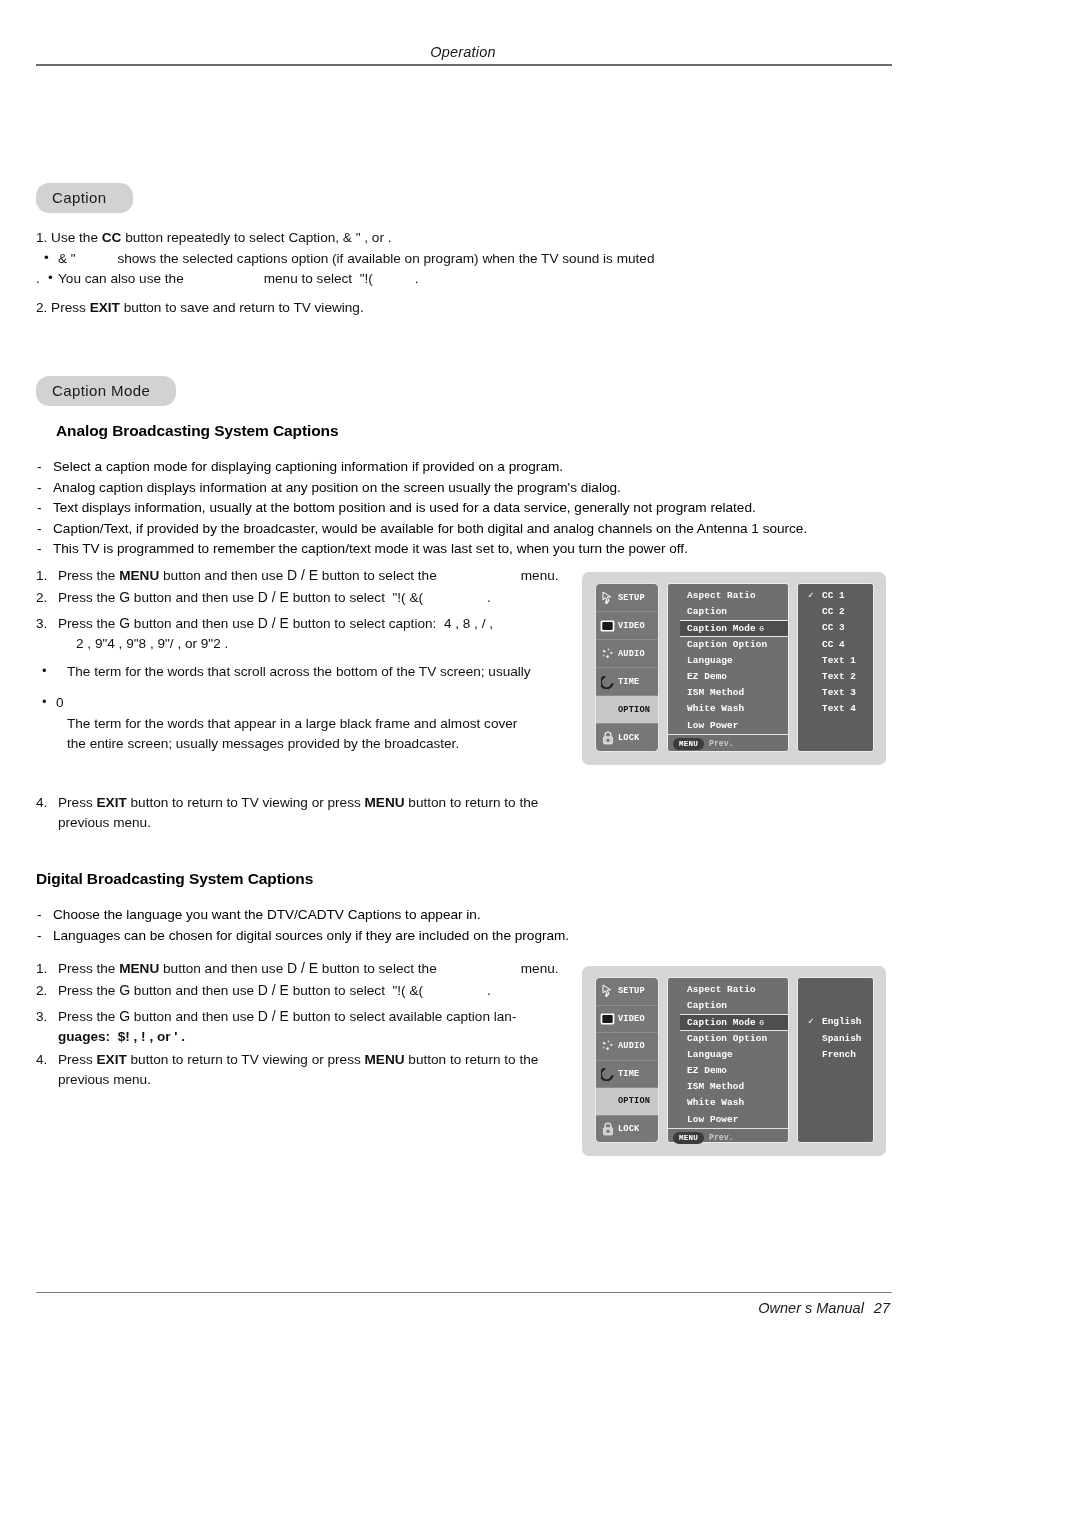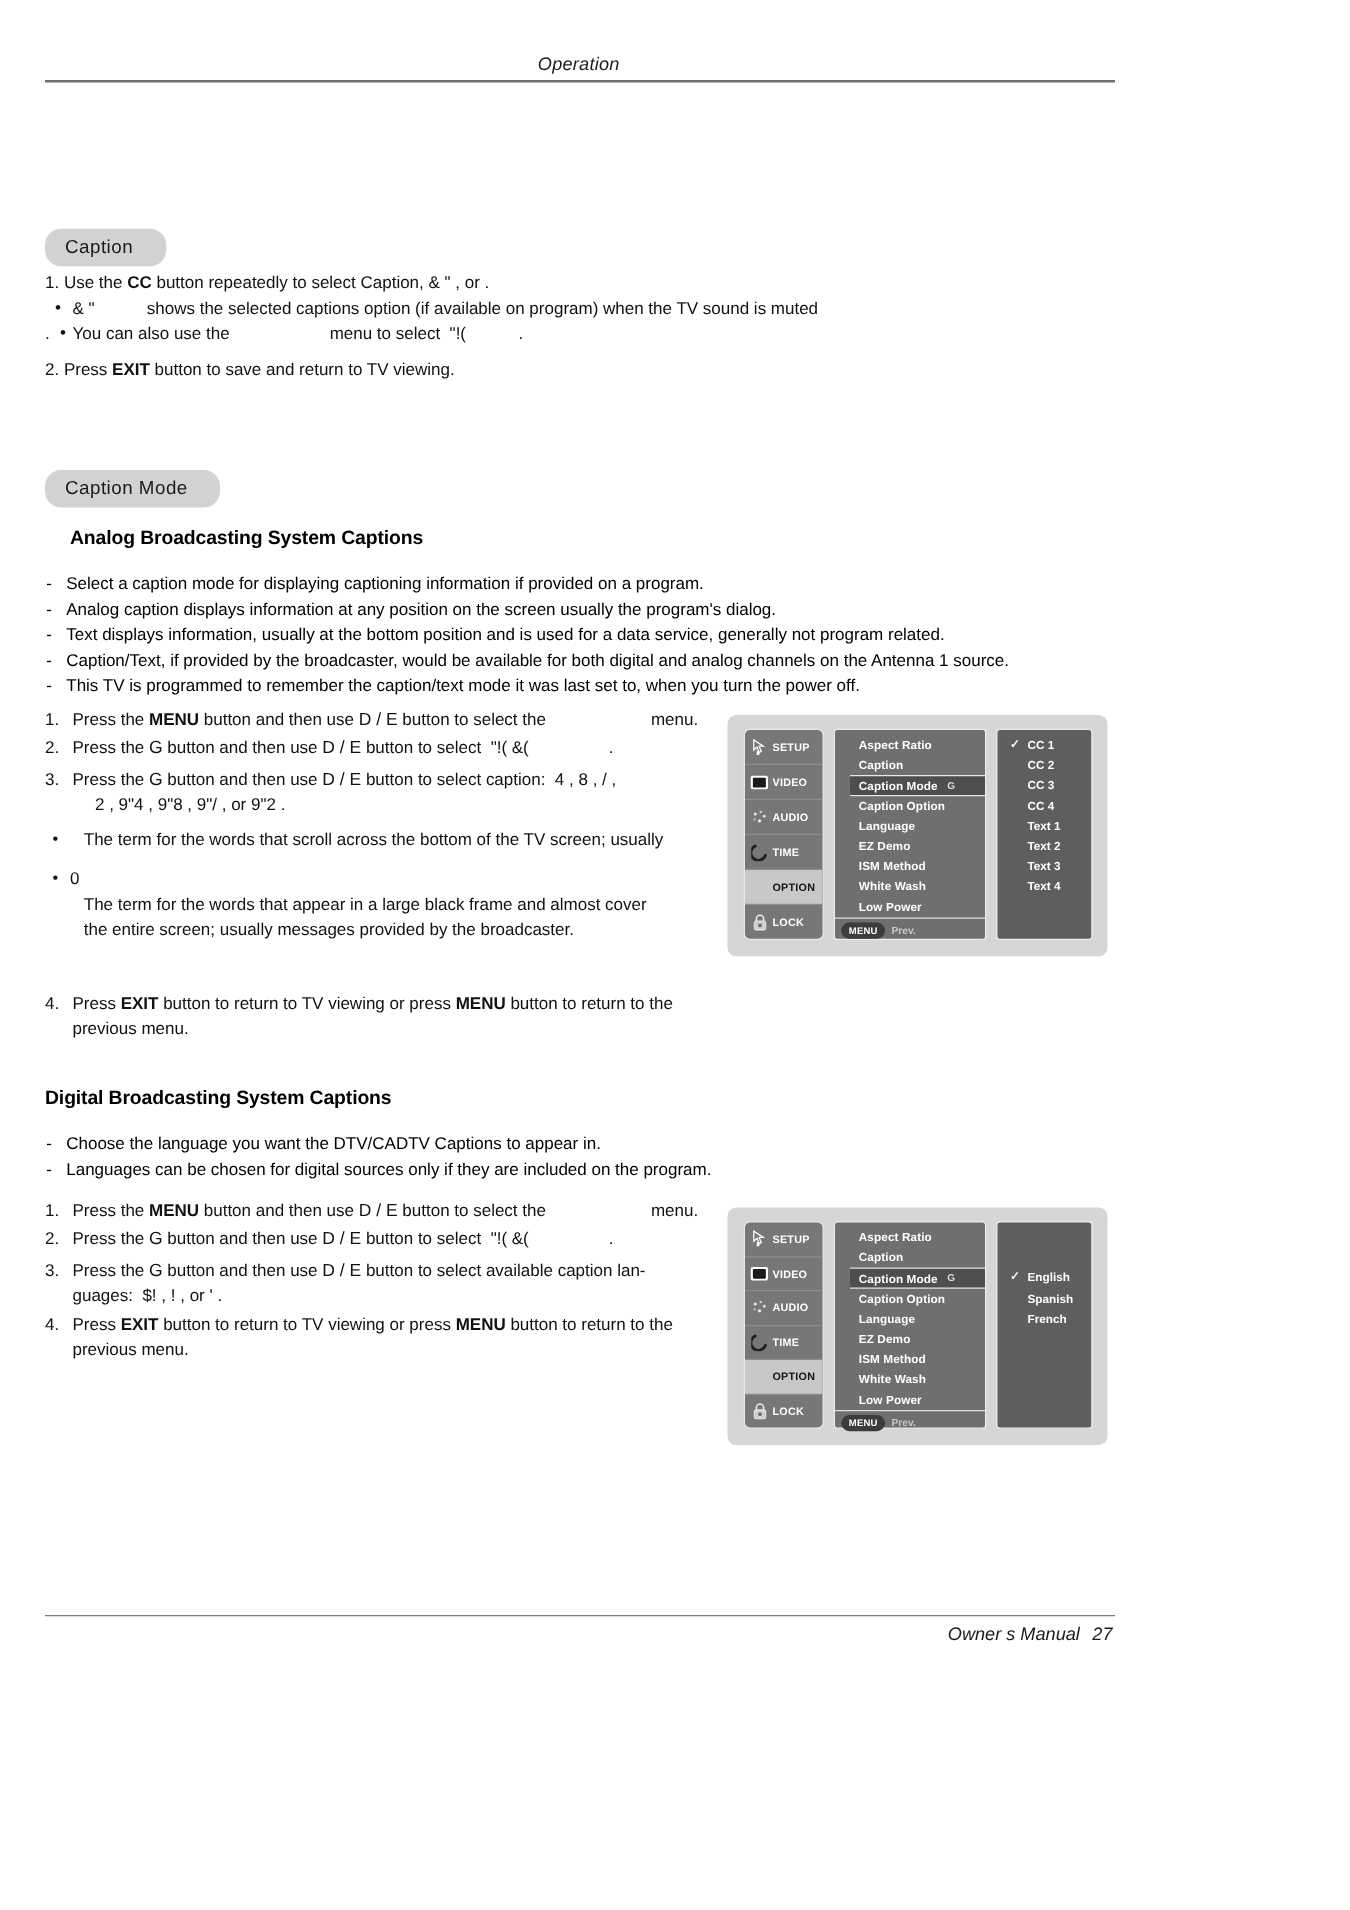--- a/index.html
+++ b/index.html
@@ -121,20 +121,21 @@
 
   
   .osd {
     position: absolute;
     background: #d6d6d6;
     border-radius: 7px;
     box-sizing: border-box;
     padding: 11px 12px 13px 13px;
     display: flex;
     gap: 8px;
+    font-family: Liberation Mono, monospace;
   }
   .osd-rail {
     width: 62px;
     background: #777777;
     border: 1.5px solid #e8e8e8;
     border-radius: 5px;
     overflow: hidden;
     display: flex;
     flex-direction: column;
   }
@@ -258,21 +259,21 @@
 
 <div class="page-header">
   <div class="hdr-text">Operation</div>
   <div class="hdr-rule"></div>
 </div>
 
 <div style="position:absolute;left:36px;top:183px;">
   <span class="pill">Caption</span>
 </div>
 
-<div style="position:absolute;left:36px;top:216px;width:720px;" class="body-txt">
+<div style="position:absolute;left:36px;top:228px;width:720px;" class="body-txt">
   <div style="white-space:nowrap;">
     <span>1. Use the </span><span class="b">CC</span><span> button repeatedly to select Caption</span><span class="gl">,    &amp;  "        , or       .</span>
   </div>
   <div style="padding-left:22px;position:relative;margin-top:1px;">
     <span style="position:absolute;left:8px;top:-1px;">•</span>
     <span class="gl">&amp;  "</span>
     <span style="display:inline-block;width:38px;"></span><span>shows the selected captions option (if available on program) when the TV sound is muted</span>
   </div>
   <div style="position:relative;margin-top:1px;">
     <span style="position:absolute;left:0px;">.</span>
@@ -348,21 +349,21 @@
 <div style="position:absolute;left:36px;top:959px;width:545px;" class="body-txt">
   <div style="position:relative;padding-left:22px;white-space:nowrap;">
     <span style="position:absolute;left:0;">1.</span><span>Press the </span><span class="b">MENU</span><span> button and then use </span><span class="key">D  / E</span><span> button to select the</span><span style="display:inline-block;width:84px;"></span><span>menu.</span>
   </div>
   <div style="position:relative;padding-left:22px;margin-top:2px;white-space:nowrap;">
     <span style="position:absolute;left:0;">2.</span><span>Press the </span><span class="key">G</span><span> button and then use </span><span class="key">D  / E</span><span> button to select</span>&nbsp;&nbsp;<span class="gl">"!(  &amp;(</span><span style="display:inline-block;width:64px;"></span><span>.</span>
   </div>
   <div style="position:relative;padding-left:22px;margin-top:7px;white-space:nowrap;">
     <span style="position:absolute;left:0;">3.</span><span>Press the </span><span class="key">G</span><span> button and then use </span><span class="key">D  / E</span><span> button to select  available  caption  lan-</span>
   </div>
-  <div style="padding-left:22px;white-space:nowrap;">
+  <div style="padding-left:22px;white-space:nowrap;font-weight:bold;">
     <span>guages:</span>&nbsp;&nbsp;<span class="gl">$!        ,     !          , or  '            .</span>
   </div>
   <div style="position:relative;padding-left:22px;margin-top:4px;">
     <span style="position:absolute;left:0;">4.</span><span>Press </span><span class="b">EXIT</span><span> button to return to TV viewing or press </span><span class="b">MENU</span><span> button to return to the</span>
     <div>previous menu.</div>
   </div>
 </div>
 
 <div class="osd" style="left:582px;top:572px;width:304px;height:193px;">
   <div class="osd-rail">

